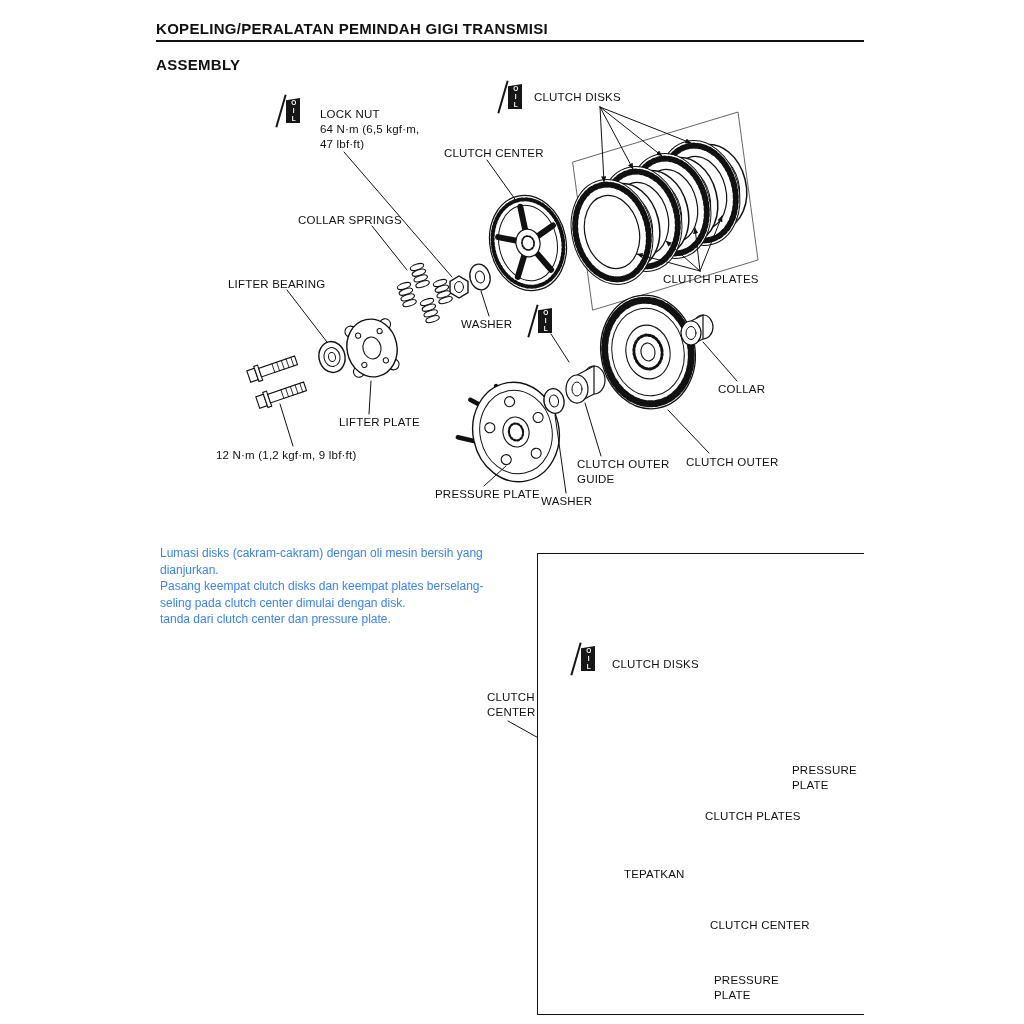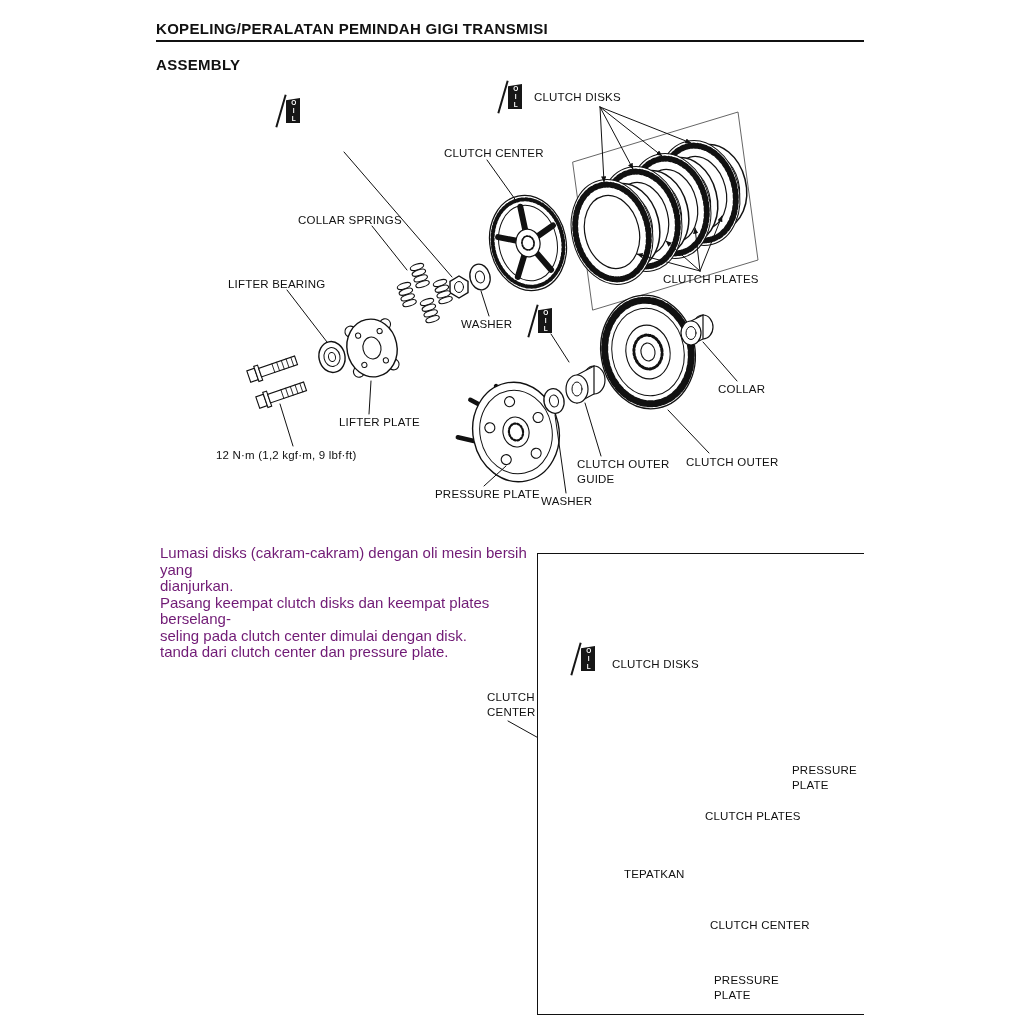--- a/index.html
+++ b/index.html
@@ -15,21 +15,21 @@
     position:absolute; left:156px; top:40px; width:712px; height:2.4px; background:#111;
   }
   .section{
     position:absolute; left:156px; top:56px; font-size:15px; font-weight:bold; letter-spacing:.3px;
   }
   .lbl{
     position:absolute; font-size:11.5px; line-height:15px; letter-spacing:.2px;
     white-space:pre-line; color:#111;
   }
   .body-text{
-    position:absolute; font-size:15px; line-height:16.5px; color:#701a75;
+    position:absolute; font-size:12px; line-height:16.5px; color:#3b82f6;
   }
   .box{
     position:absolute; left:537px; top:553px; width:338px; height:462px;
     border:1.6px solid #111; box-sizing:border-box; background:#fff;
   }
   svg.art{ position:absolute; left:0; top:0; pointer-events:none; }
   .oil-flag{
     position:absolute; width:14px; height:25px; background:#161616;
     display:flex; align-items:center; justify-content:center;
     clip-path:polygon(0 9%, 100% 0, 100% 100%, 0 100%);
@@ -304,20 +304,23 @@
   <div class="oil-pole" style="left:532px; top:304px;"></div>
   <div class="oil-flag" style="left:538px; top:308px;">
       <span>OIL</span>
     </div>
 
   <div class="oil-pole" style="left:575px; top:642px;"></div>
   <div class="oil-flag" style="left:581px; top:646px;">
       <span>OIL</span>
     </div>
 
+  <div class="lbl" style="left:320px; top:107px;">LOCK NUT
+64 N·m (6,5 kgf·m,
+47 lbf·ft)</div>
   <div class="lbl" style="left:534px; top:90px;">CLUTCH DISKS</div>
   <div class="lbl" style="left:444px; top:146px;">CLUTCH CENTER</div>
   <div class="lbl" style="left:298px; top:213px;">COLLAR SPRINGS</div>
   <div class="lbl" style="left:228px; top:277px;">LIFTER BEARING</div>
   <div class="lbl" style="left:461px; top:317px;">WASHER</div>
   <div class="lbl" style="left:663px; top:272px;">CLUTCH PLATES</div>
   <div class="lbl" style="left:718px; top:382px;text-align:center;">COLLAR</div>
   <div class="lbl" style="left:330px; top:415px;padding-left:9px;">LIFTER PLATE</div>
   <div class="lbl" style="left:216px; top:448px;">12 N·m (1,2 kgf·m, 9 lbf·ft)</div>
   <div class="lbl" style="left:435px; top:487px;">PRESSURE PLATE</div>

